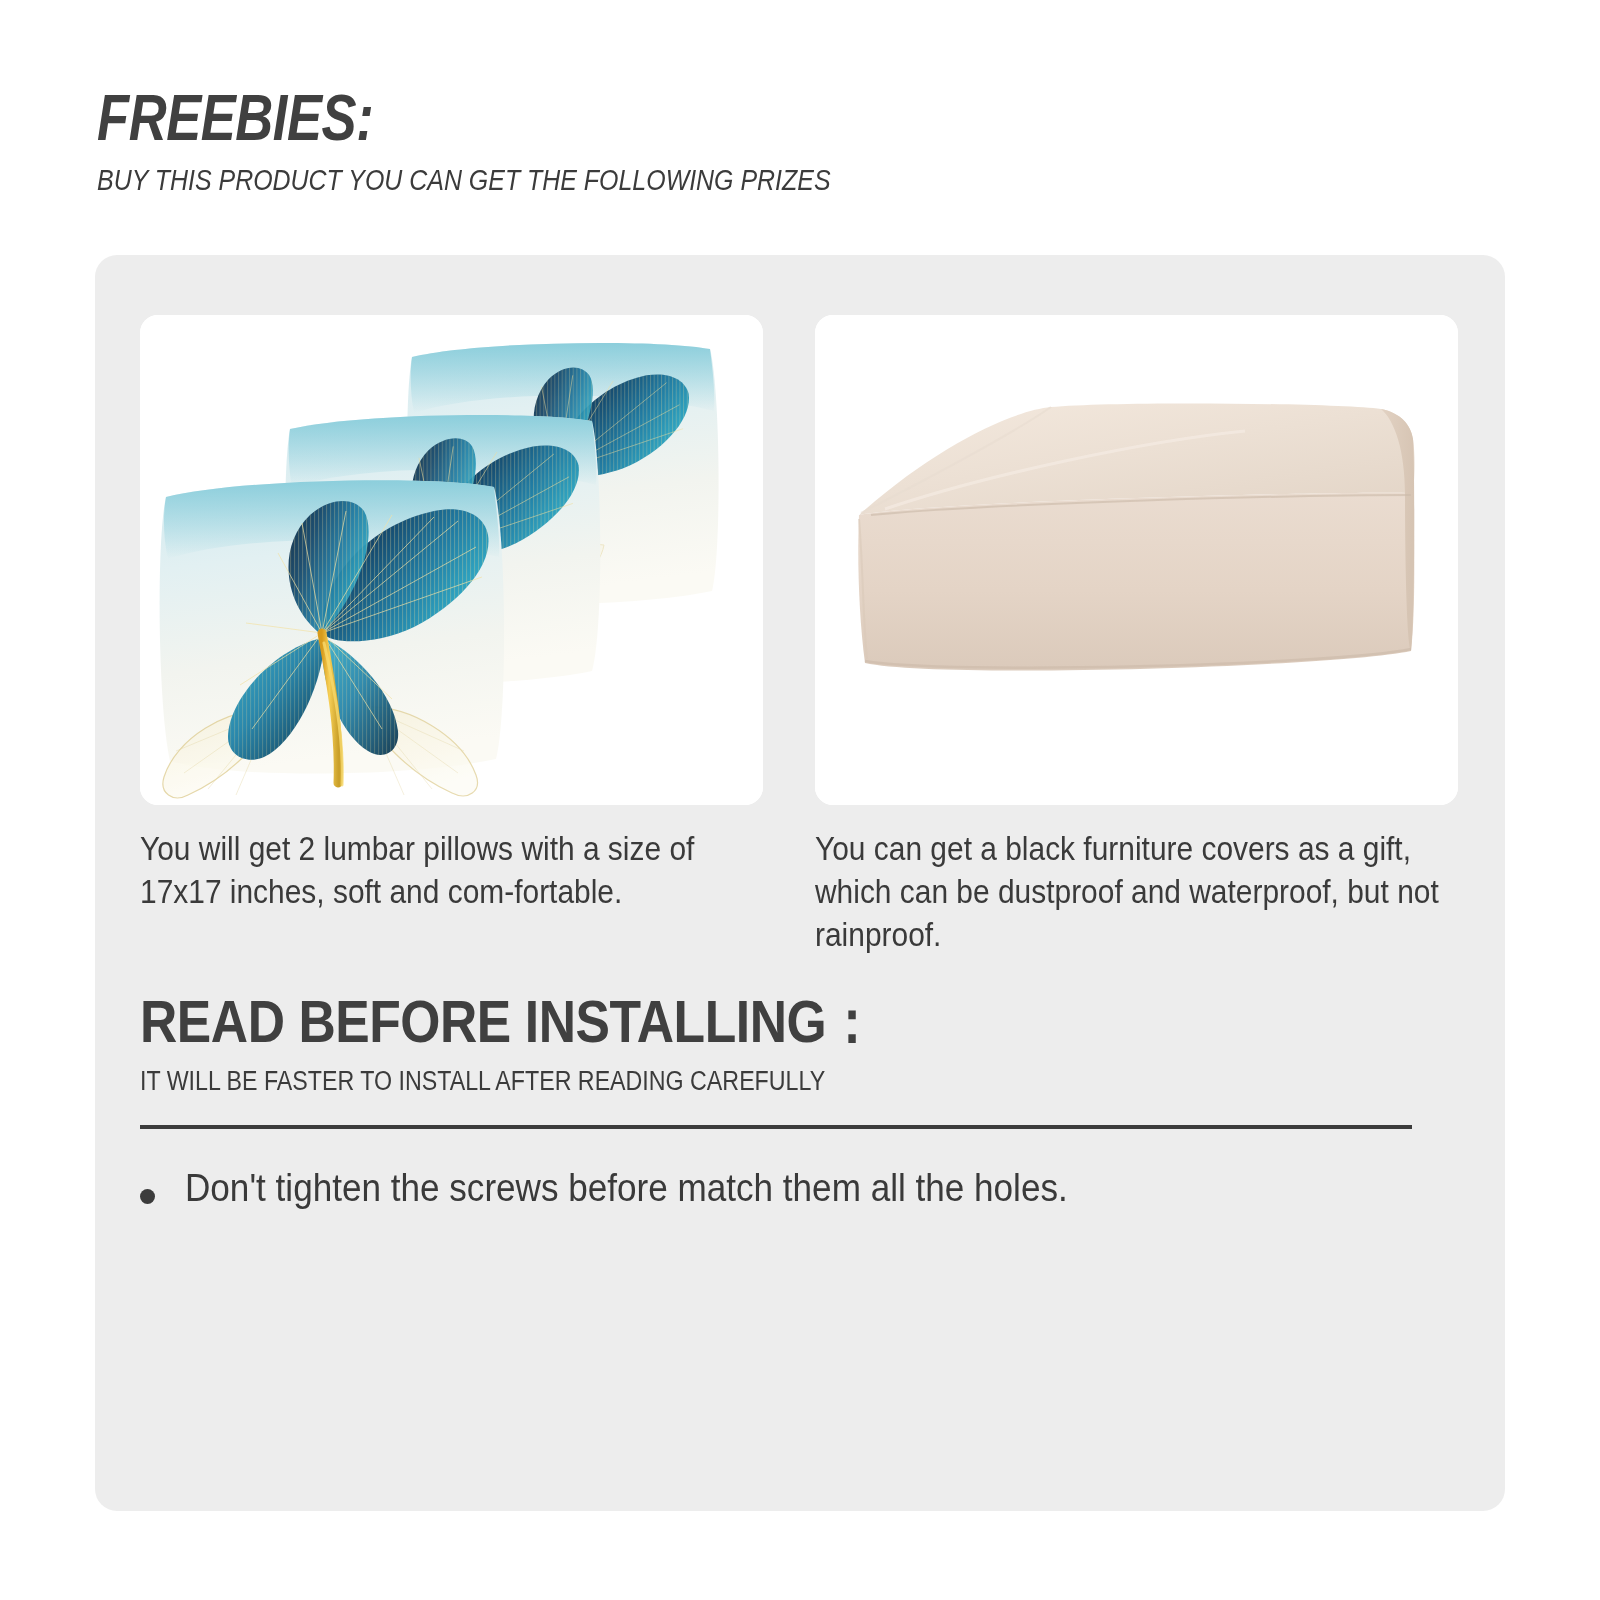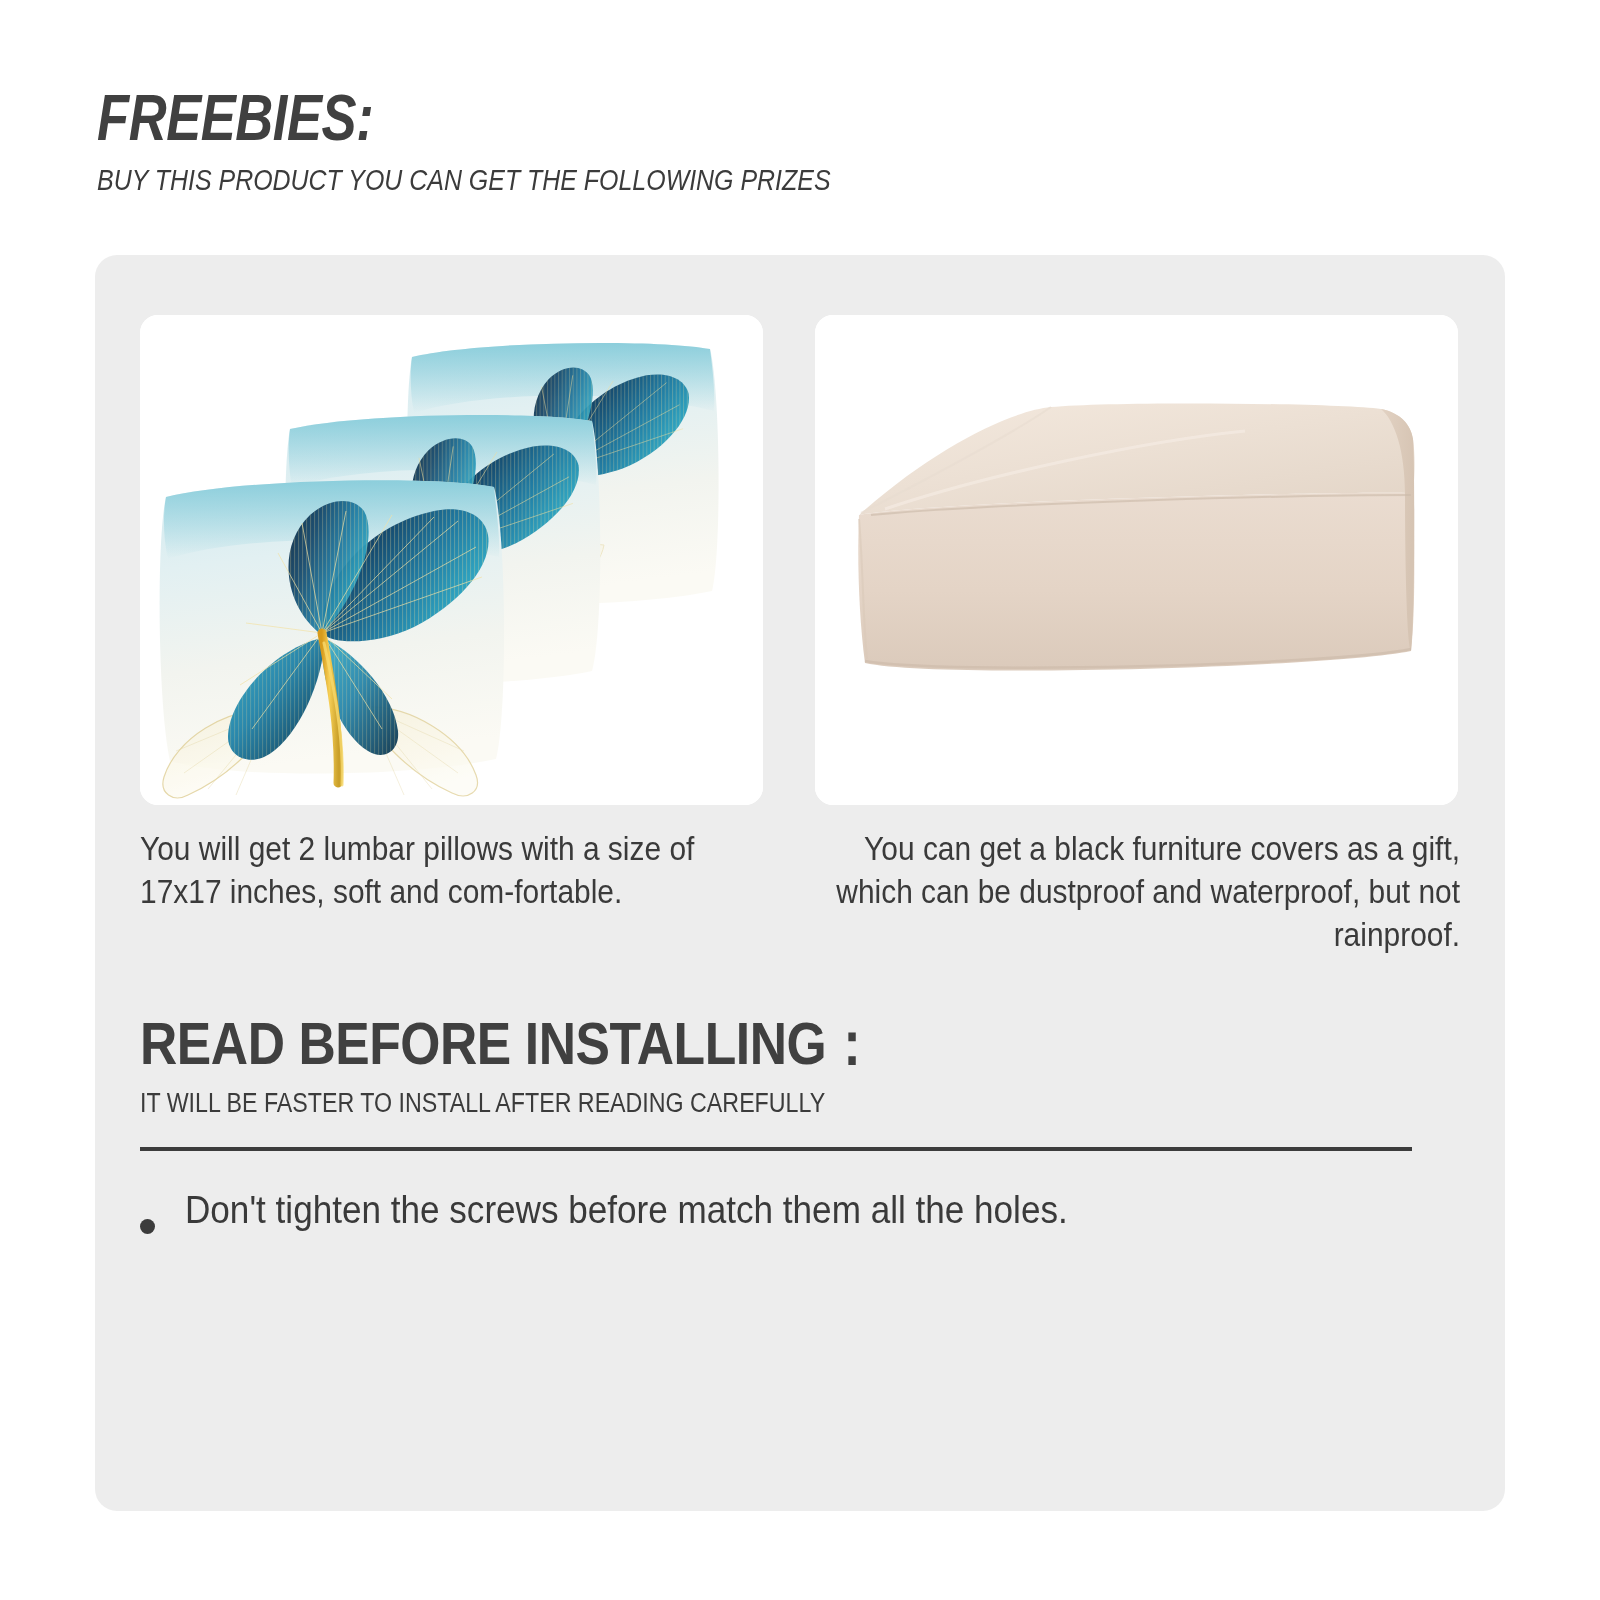--- a/index.html
+++ b/index.html
@@ -57,21 +57,21 @@
     background: #ededed;
     border-radius: 22px;
   }
 
   
   .freebie-col {
     position: absolute;
     top: 60px;
   }
   #freebie-col-left  { left: 45px;  width: 623px; }
-  #freebie-col-right { left: 720px; width: 643px; text-align: right; }
+  #freebie-col-right { left: 720px; width: 643px; }
 
   .photo-card {
     background: #ffffff;
     border-radius: 18px;
     overflow: hidden;
     position: relative;
     height: 490px;
   }
 
   .freebie-caption {
@@ -89,21 +89,21 @@
   
   .pillow-stage { position: absolute; inset: 0; }
 
   
   .cover-stage { position: absolute; inset: 0; }
 
   
   #read-section {
     position: absolute;
     left: 45px;
-    top: 759px;
+    top: 737px;
     width: 1330px;
   }
   #read-title {
     font-family: "Liberation Sans Narrow", "Liberation Sans", sans-serif;
     font-size: 60px;
     font-weight: bold;
     color: #404040;
     line-height: 1.0;
     letter-spacing: -0.5px;
     transform: scaleX(0.86);
@@ -126,21 +126,21 @@
     width: 1272px;
     height: 4px;
     background: #3c3c3c;
   }
 
   #bullet-list {
     margin-top: 34px;
   }
   .bullet-row {
     display: flex;
-    align-items: flex-end;
+    align-items: center;
     margin-bottom: 26px;
   }
   .bullet-dot {
     flex: 0 0 auto;
     width: 15px;
     height: 15px;
     border-radius: 50%;
     background: #3c3c3c;
     margin-top: 18px;
     margin-right: 30px;

